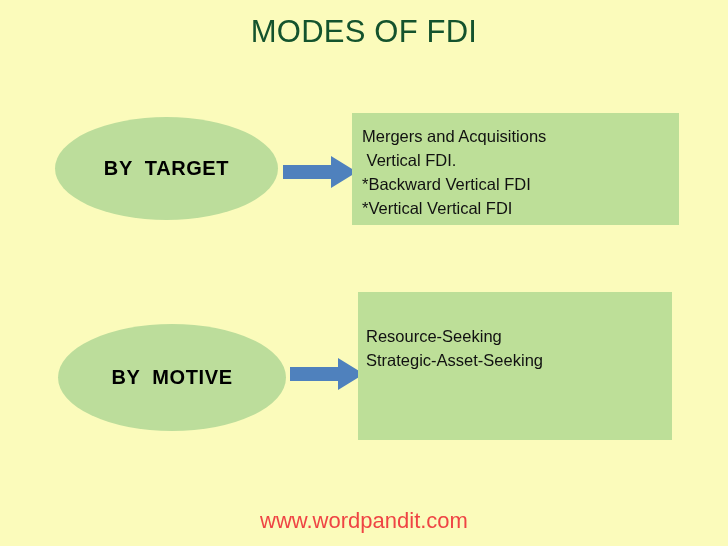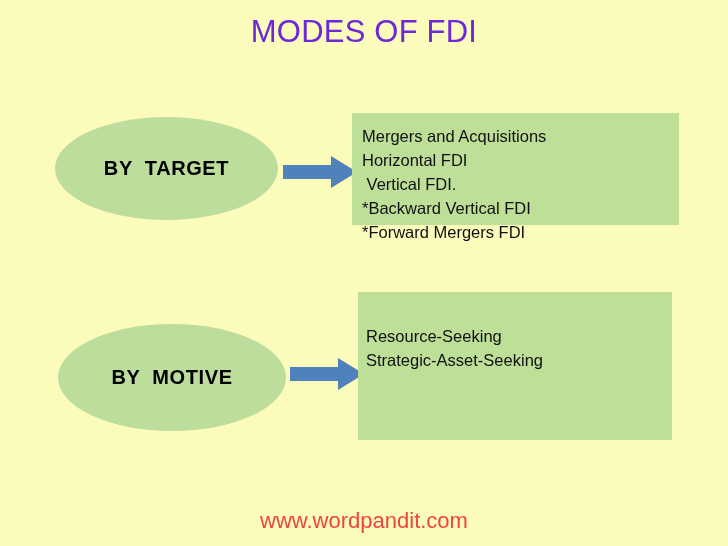--- a/index.html
+++ b/index.html
@@ -23,21 +23,21 @@
   
   .slide-title {
     position: absolute;
     left: 0;
     top: 14px;
     width: 728px;
     text-align: center;
     font-size: 31px;
     font-weight: 400;
     letter-spacing: 0.2px;
-    color: #6d28d9;
+    color: #14532d;
     white-space: pre;
   }
 
   
   .ellipse {
     position: absolute;
     background: #bcdd9b;
     border-radius: 50%;
     display: flex;
     align-items: center;
@@ -132,24 +132,23 @@
   </div>
 
   <div class="arrow" id="arrow-target">
     <svg width="74" height="32" viewBox="0 0 74 32" xmlns="http://www.w3.org/2000/svg">
       <polygon points="0,9 48,9 48,0 74,16 48,32 48,23 0,23" fill="#4f81bd"></polygon>
     </svg>
   </div>
 
   <div class="content-box" id="box-target">
     <div class="box-line">Mergers and Acquisitions</div>
-    <div class="box-line">Horizontal FDI</div>
     <div class="box-line"> Vertical FDI.</div>
     <div class="box-line">*Backward Vertical FDI</div>
-    <div class="box-line">*Forward Mergers FDI</div>
+    <div class="box-line">*Vertical Vertical FDI</div>
   </div>
 
   <div class="ellipse" id="ellipse-motive">
     <span class="ellipse-label">BY  MOTIVE</span>
   </div>
 
   <div class="arrow" id="arrow-motive">
     <svg width="74" height="32" viewBox="0 0 74 32" xmlns="http://www.w3.org/2000/svg">
       <polygon points="0,9 48,9 48,0 74,16 48,32 48,23 0,23" fill="#4f81bd"></polygon>
     </svg>

